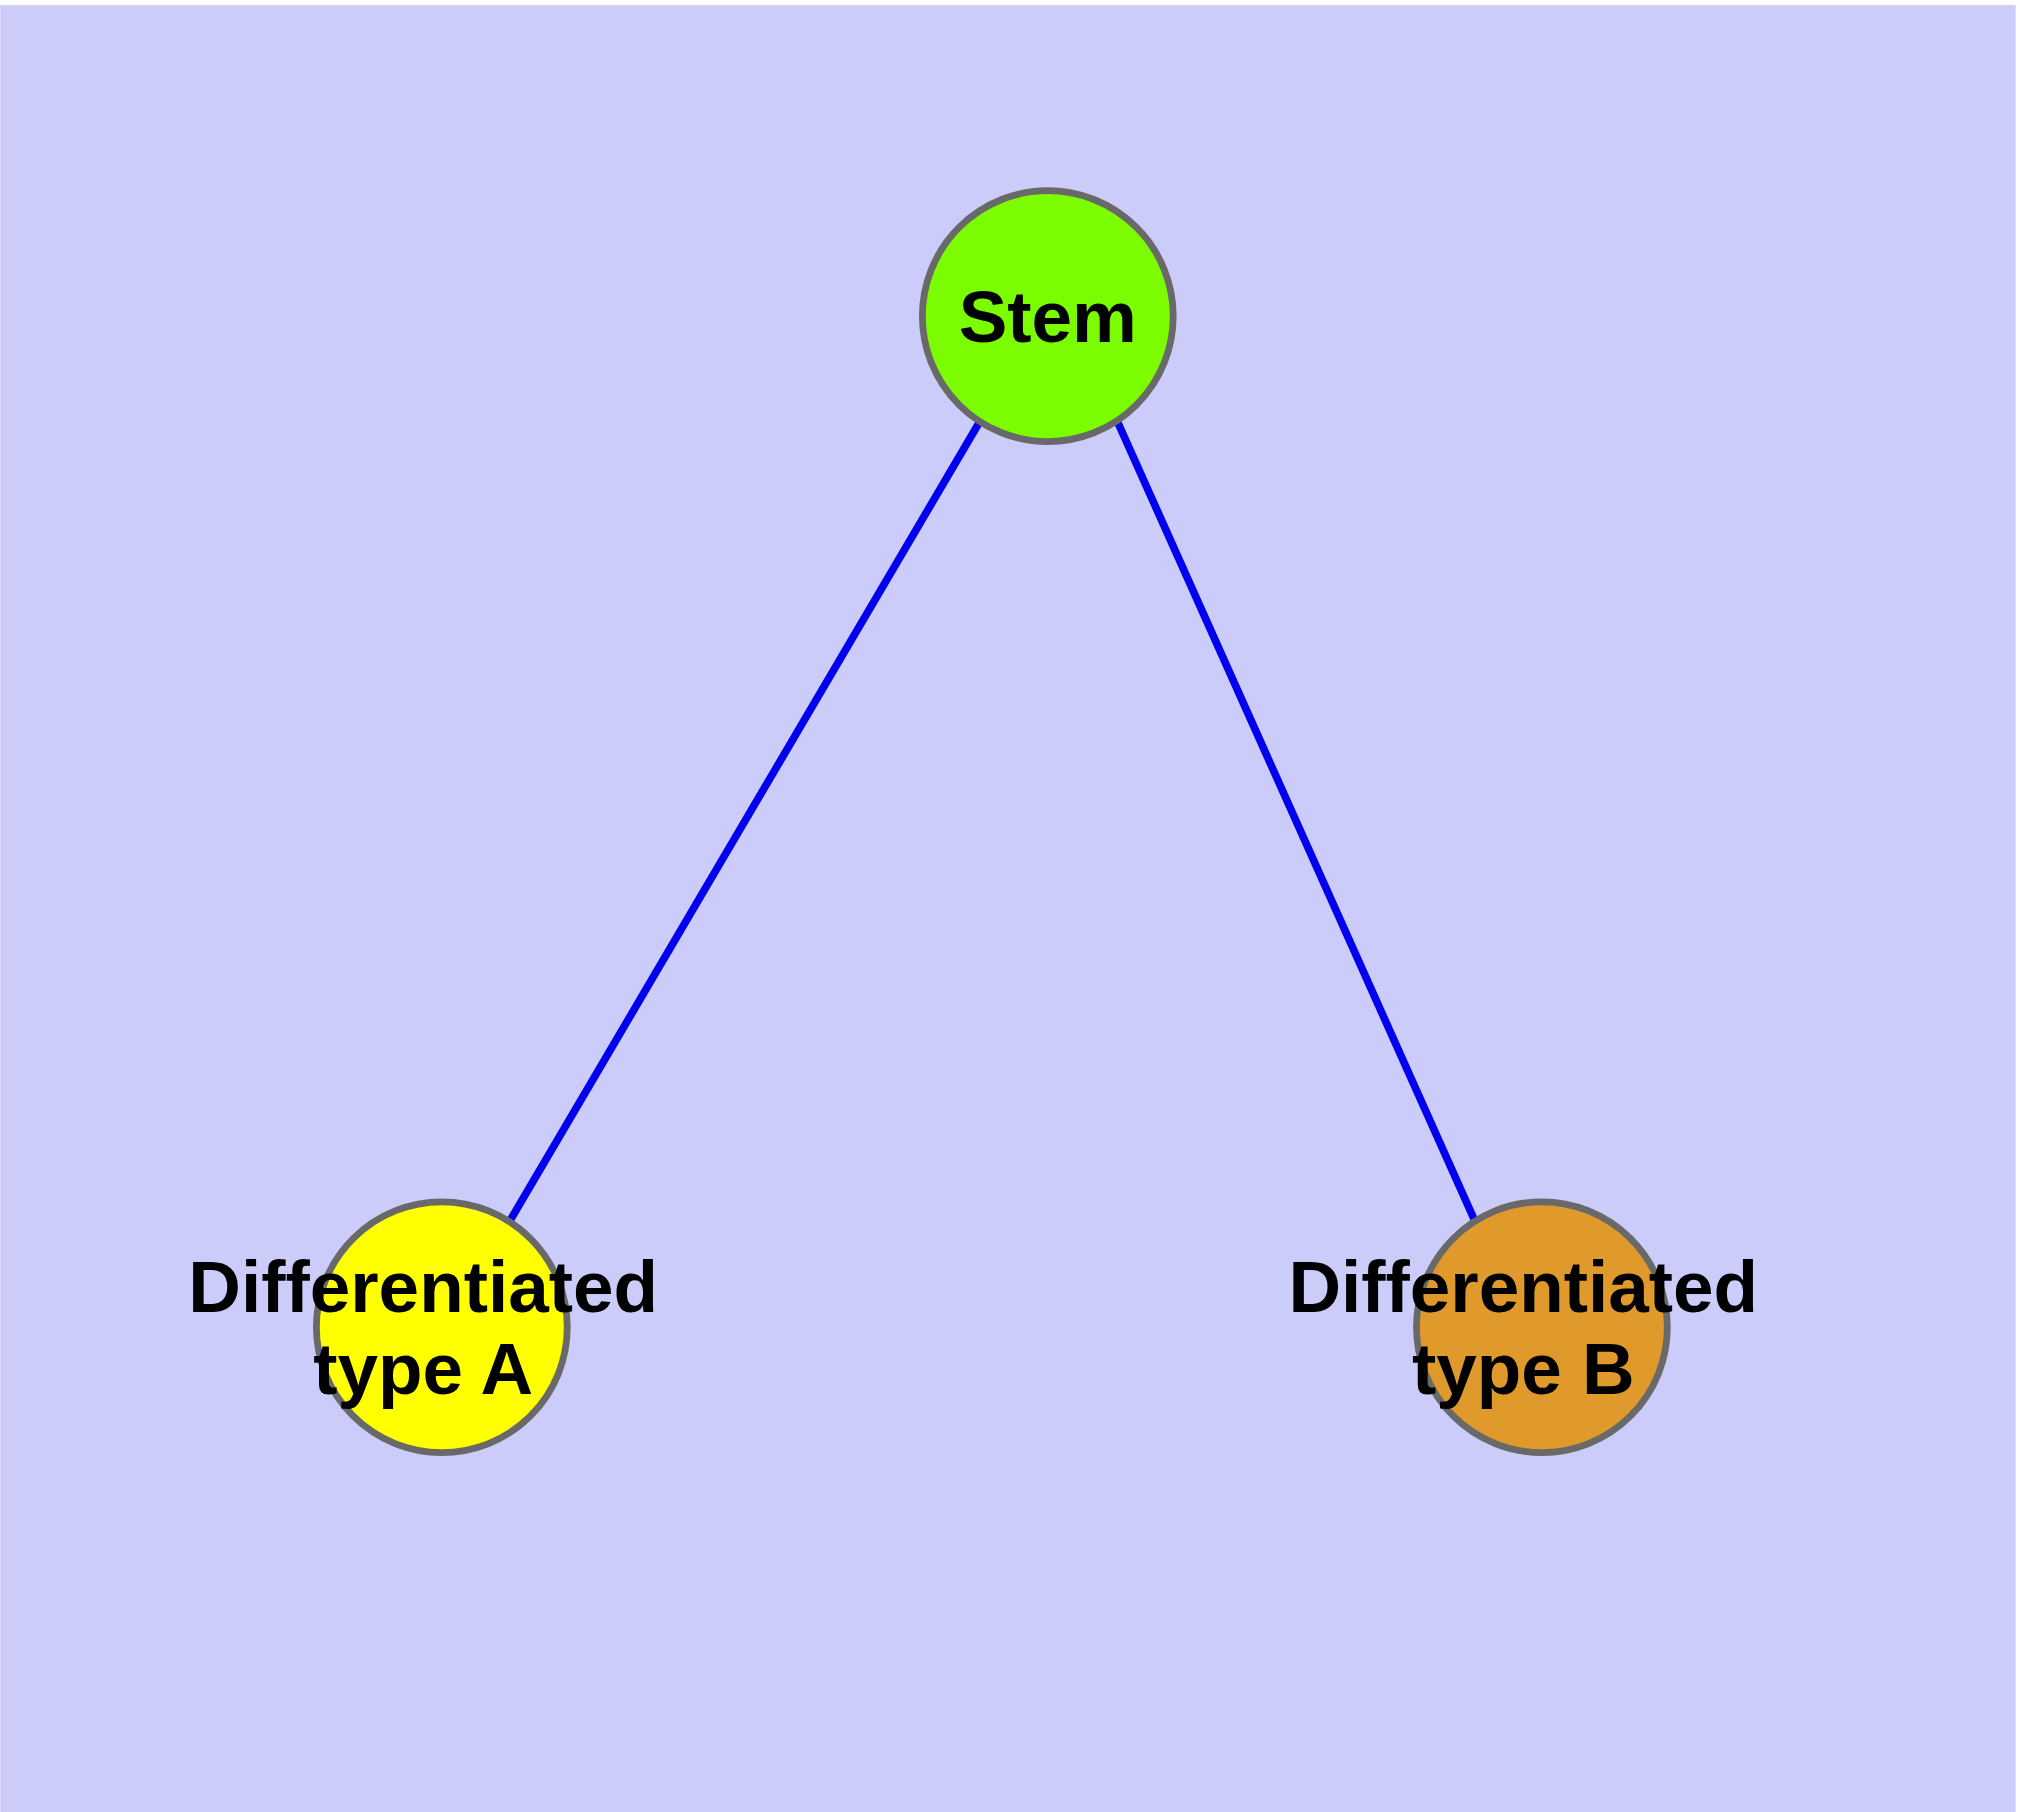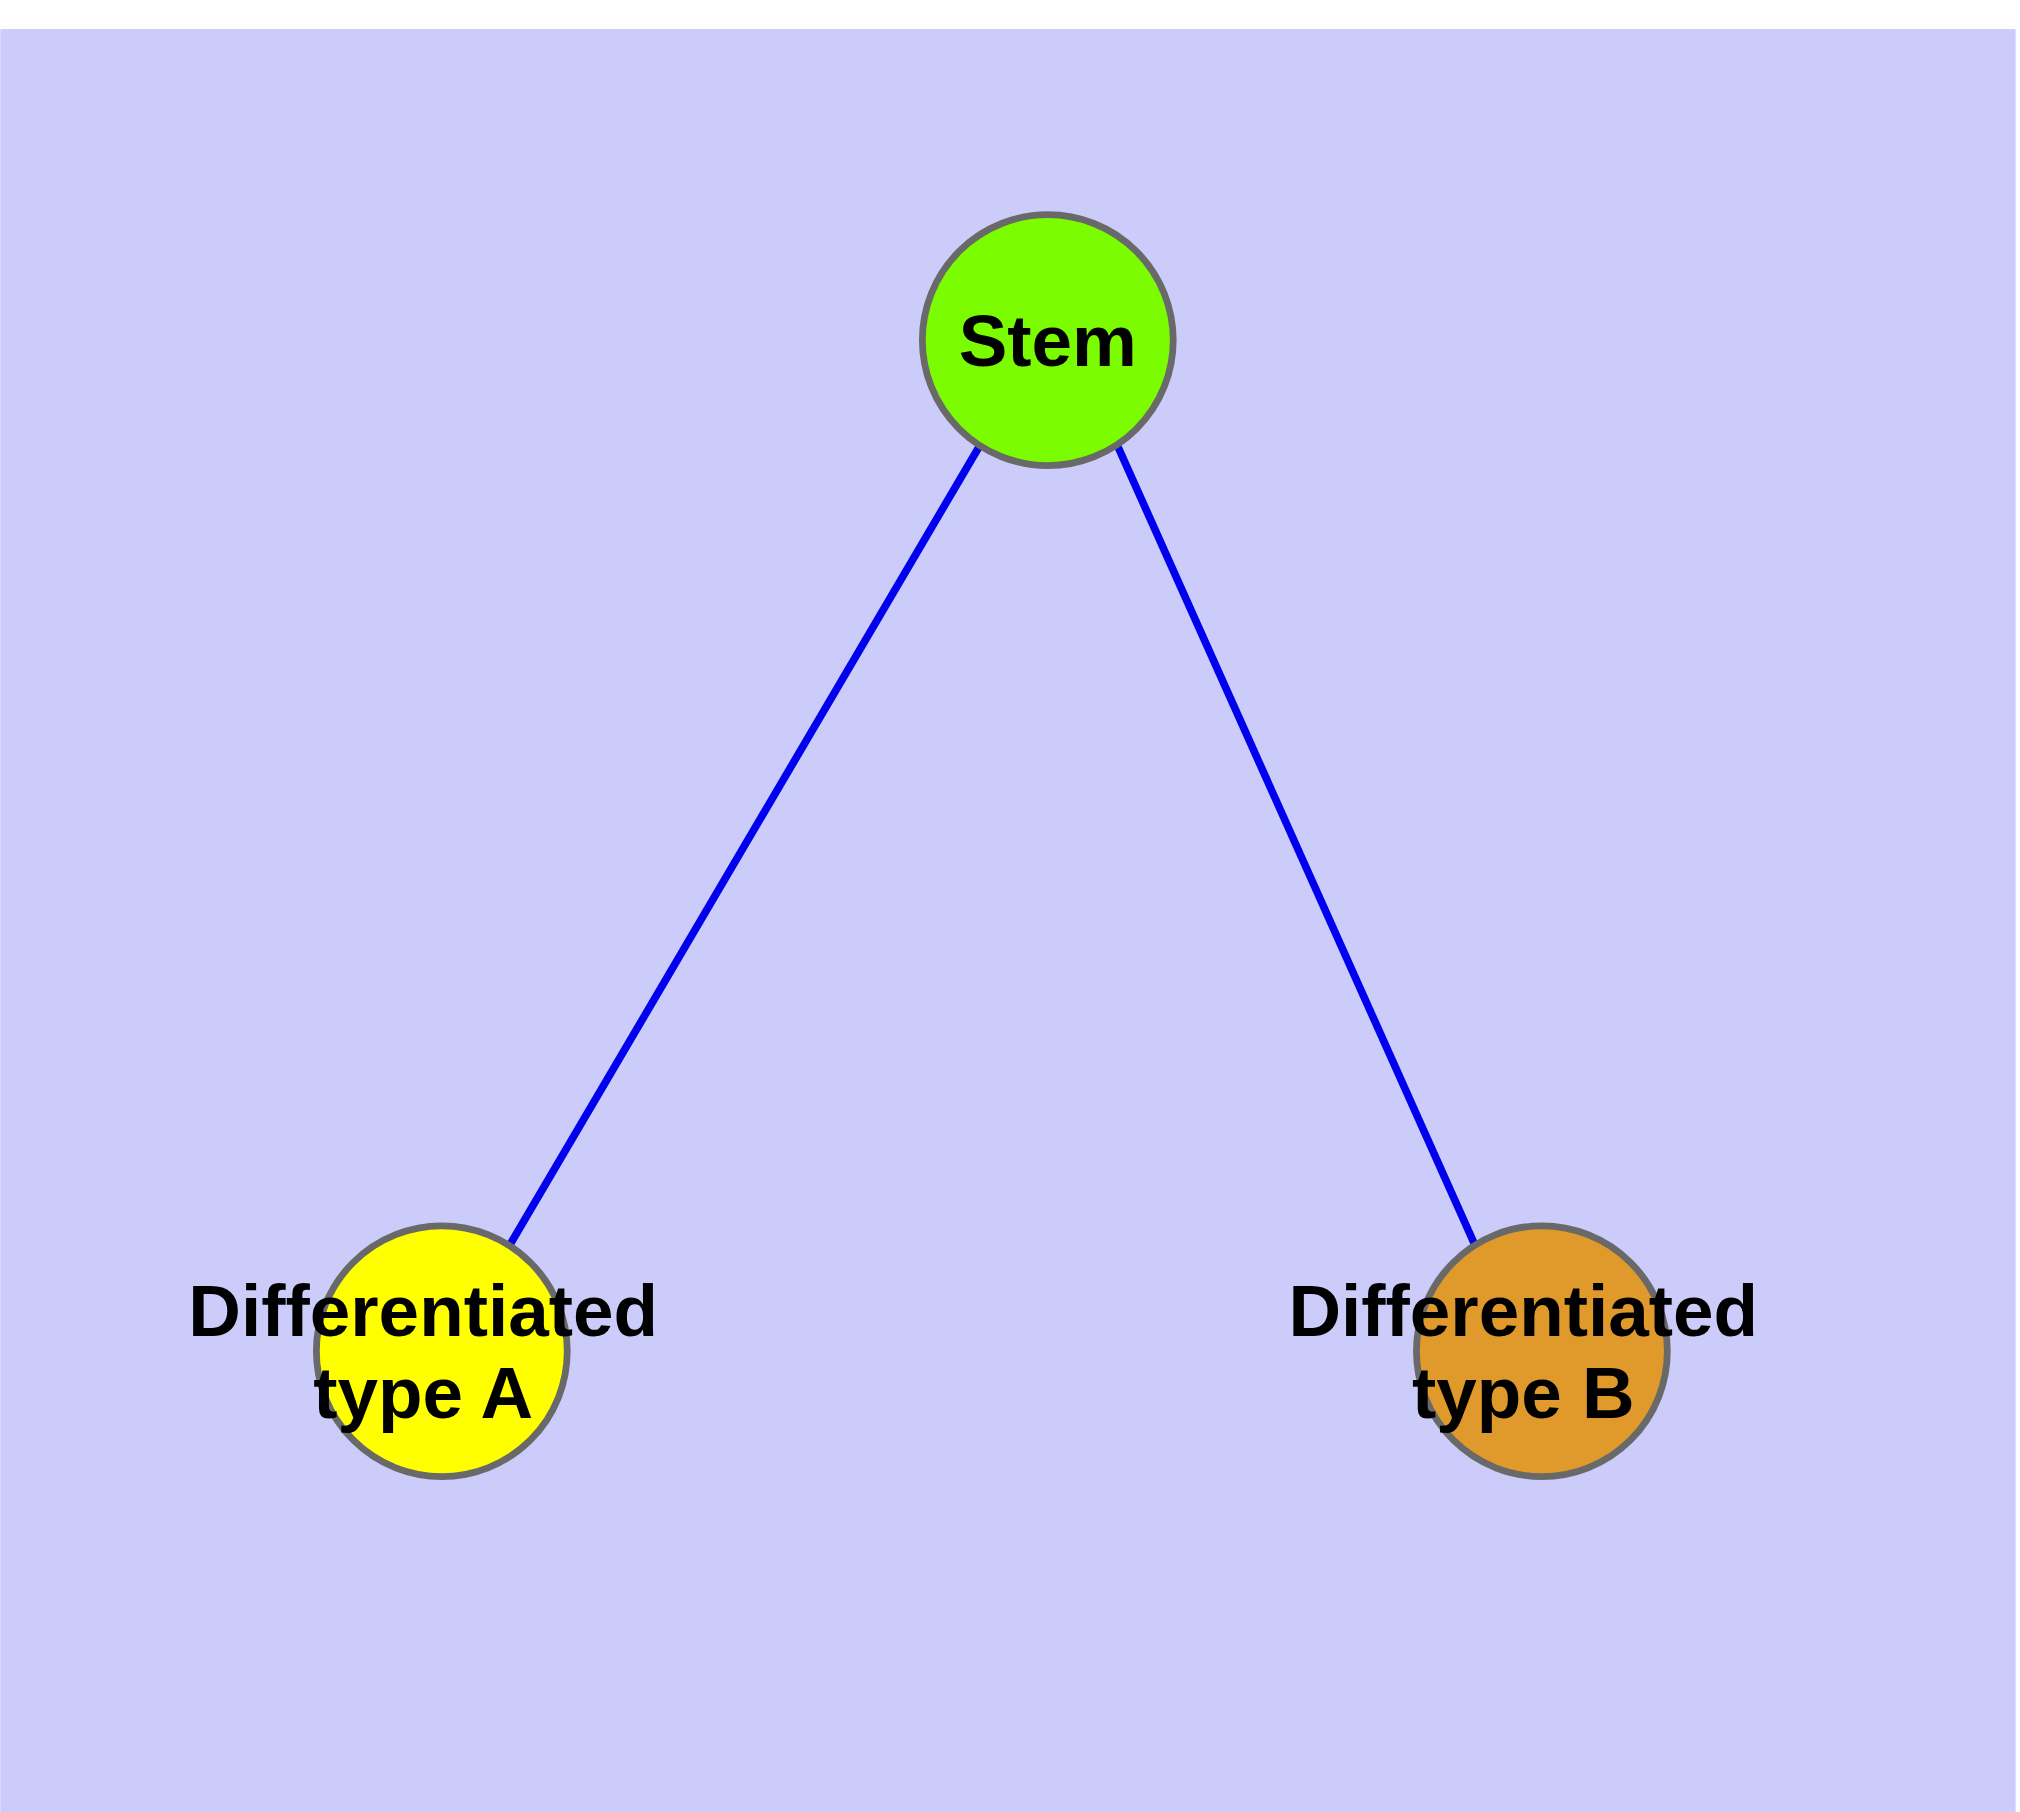--- a/index.html
+++ b/index.html
@@ -36,21 +36,21 @@
   .node-circle {
     stroke-linejoin: round;
   }
   .graph-edge {
     stroke-linecap: butt;
   }
 </style>
 </head>
 <body>
 
-<div id="canvas-root" style="width: 2021px; height: 1456px; background: rgb(255, 255, 255); margin-top: 24px;">
+<div id="canvas-root" style="width: 2021px; height: 1456px; background: rgb(255, 255, 255);">
   <svg id="graph-svg" width="2021" height="1812" viewBox="0 0 2384 2138" xmlns="http://www.w3.org/2000/svg">
     <rect id="bg-rect" x="0" y="6" width="2378" height="2132" fill="#ccccfa"></rect>
     <g id="edges-layer">
         <line x1="1156" y1="497" x2="601" y2="1441" stroke="#0000ee" stroke-width="9" class="graph-edge"></line>
         <line x1="1318" y1="497" x2="1741" y2="1443" stroke="#0000ee" stroke-width="9" class="graph-edge"></line>
       </g>
     <g id="nodes-layer">
         <g>
           <circle cx="1236" cy="373" r="148" fill="#7cfc00" stroke="#696969" stroke-width="8" class="node-circle"></circle>
           <text class="node-label" x="1236" y="403.1" font-size="86"><tspan x="1236" dy="0">Stem</tspan></text>

